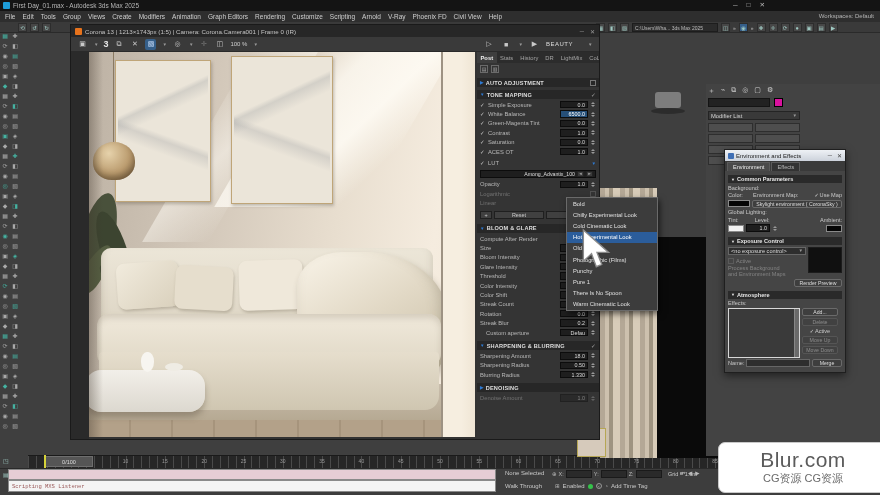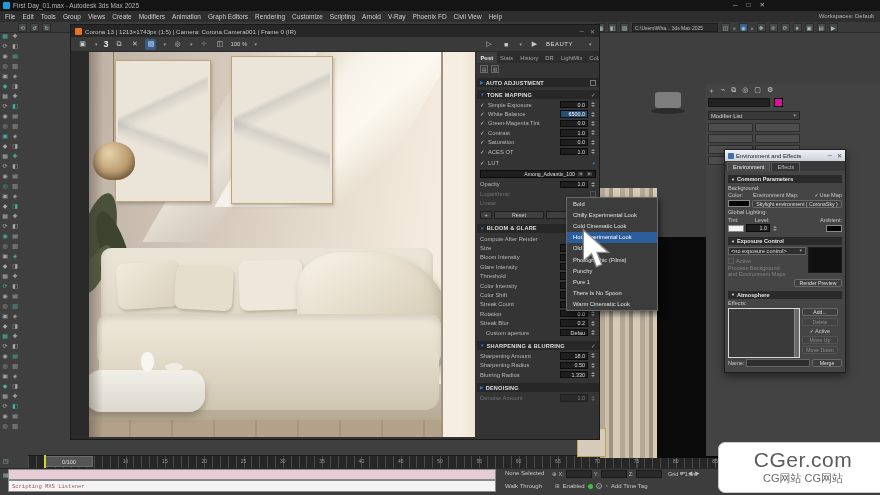--- a/index.html
+++ b/index.html
@@ -867,17 +867,17 @@
   </div>
   <div class="abs" style="left:680px;top:470px;display:flex;gap:3px;color:#bbb;font-size:5.5px;">
     <span>⏮</span>
     <span>◀</span>
     <span>▶</span>
   </div>
   <div class="abs bl-ic" style="left:3px;top:457px;">◳</div>
   <div class="abs bl-ic" style="left:3px;top:471px;">▤</div>
 
   <div class="abs" id="watermark">
-    <div class="wm-title">CGer.com</div>
-    <div class="wm-sub">CG网站 CG网站</div>
+    <div class="wm-title">Blur.com</div>
+    <div class="wm-sub">CG资源 CG资源</div>
   </div>
 
 </div>
 
 </body></html>

